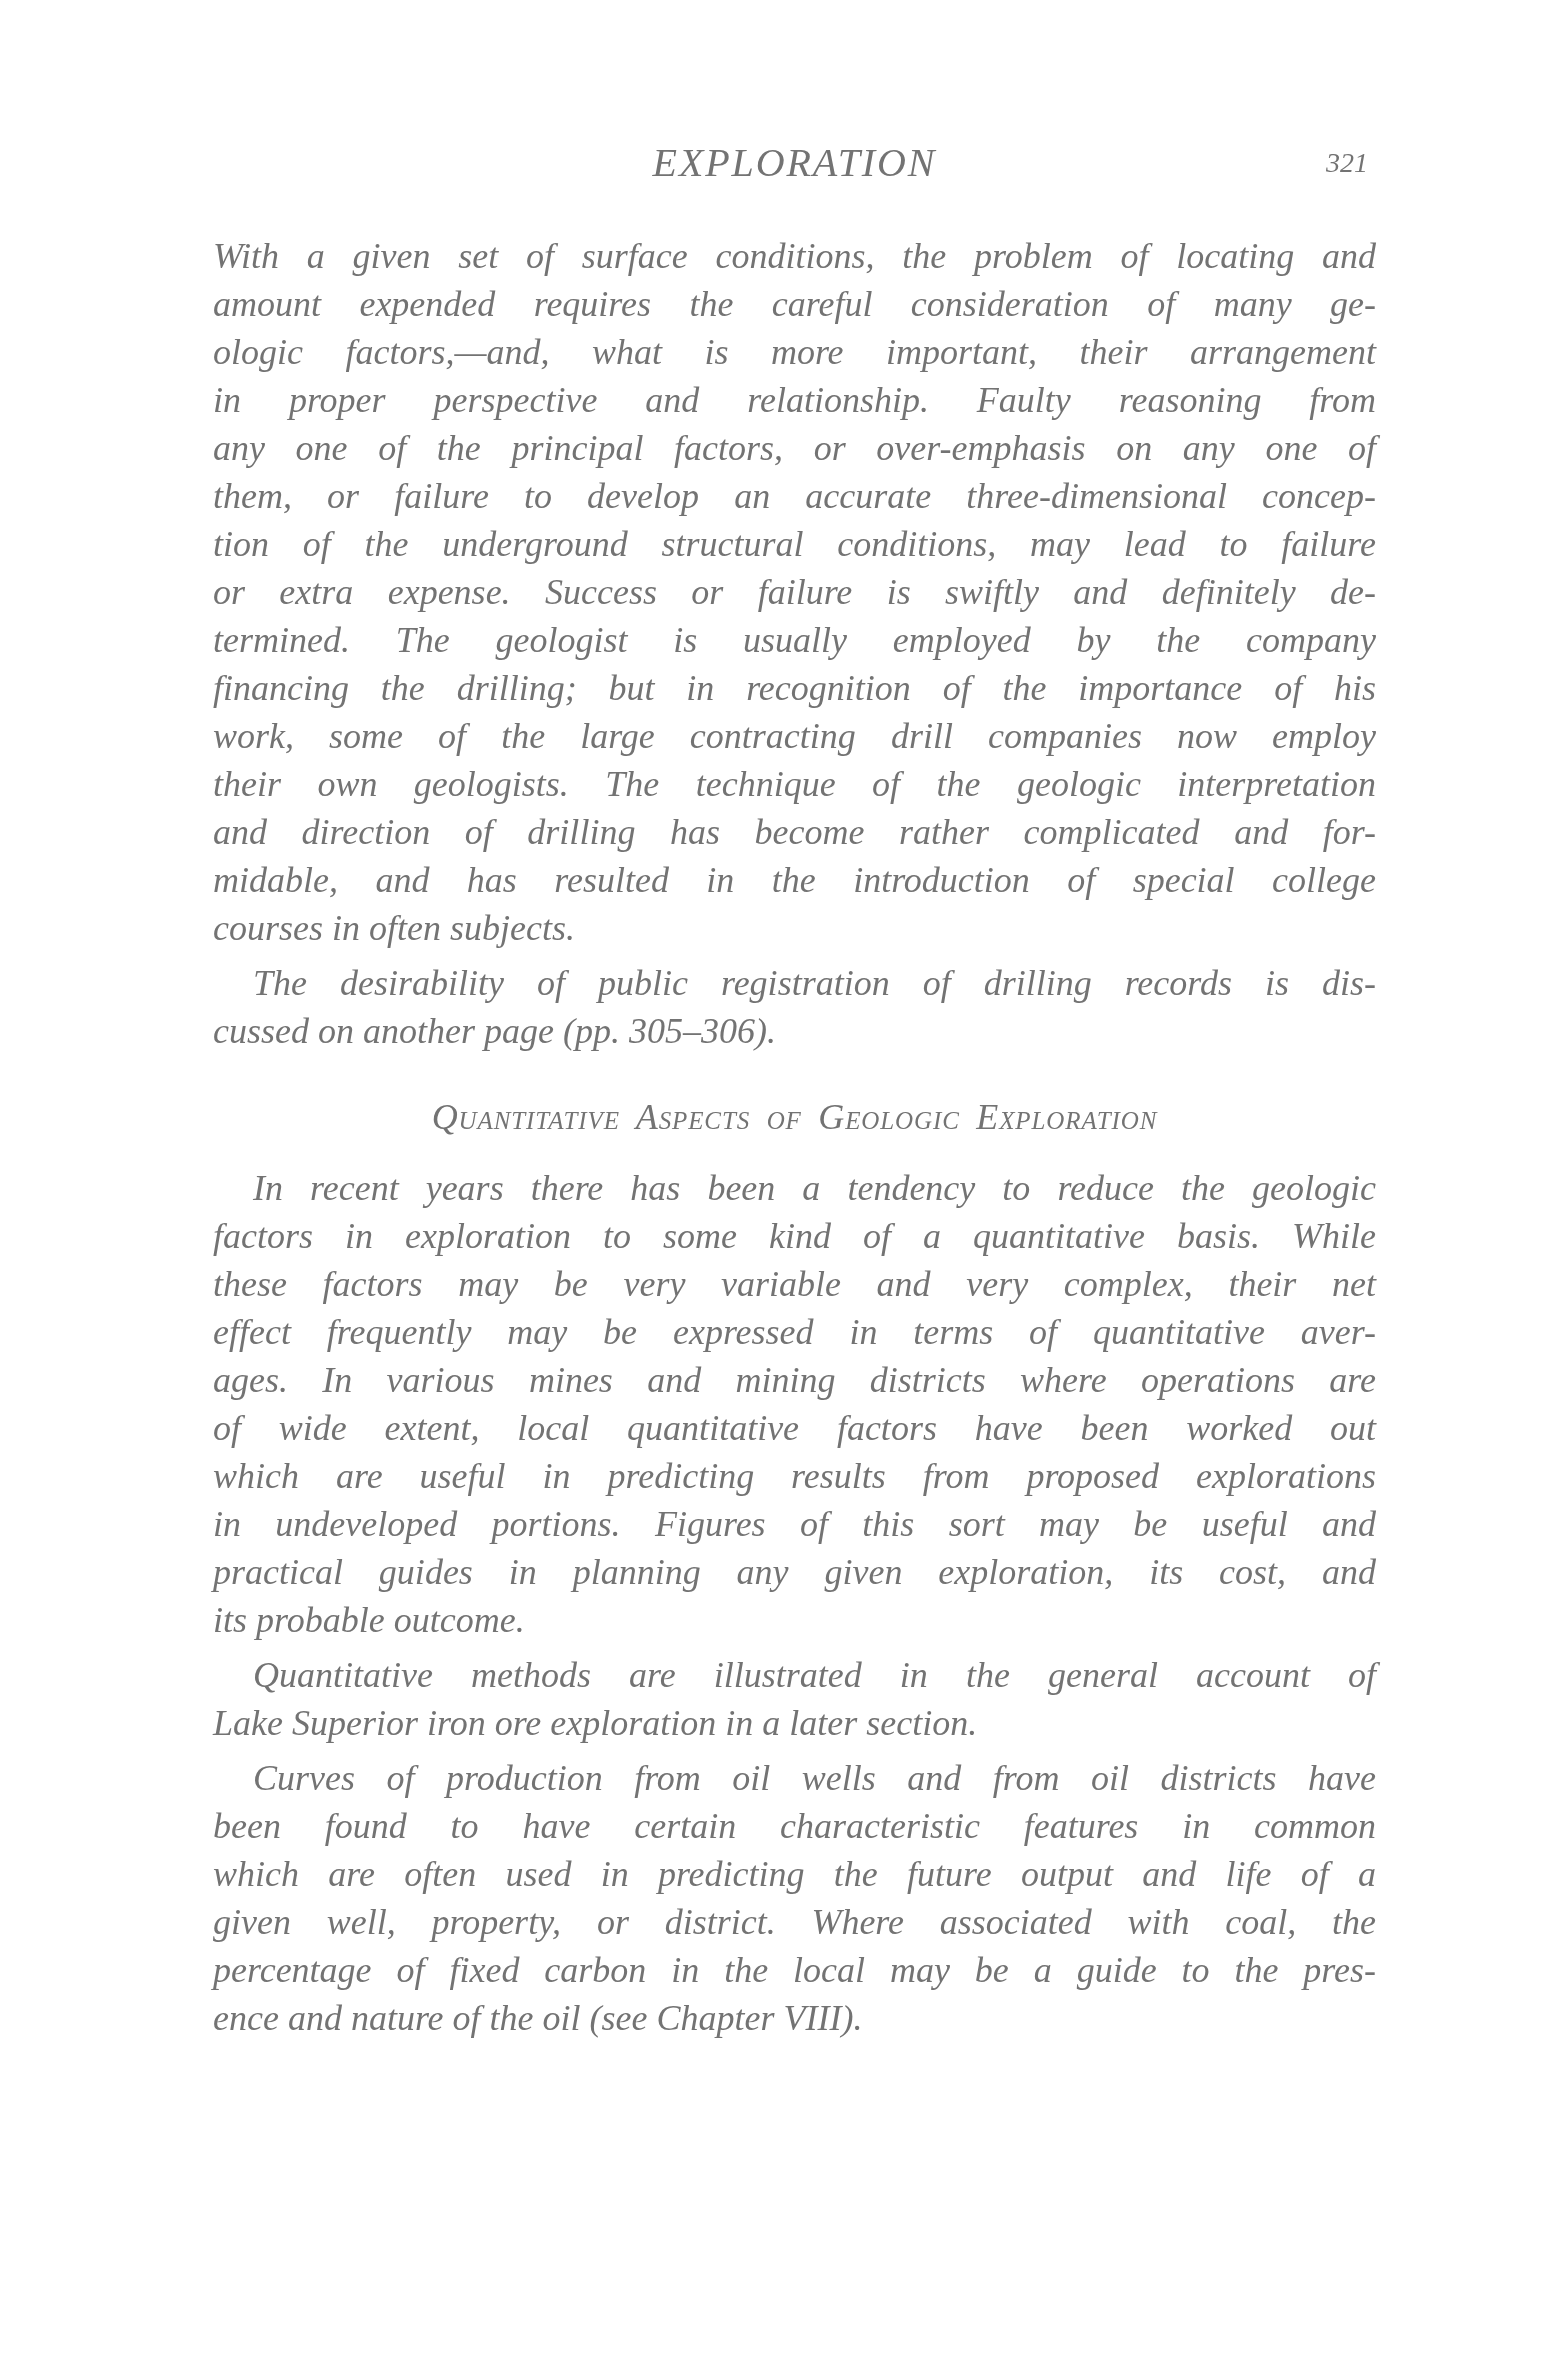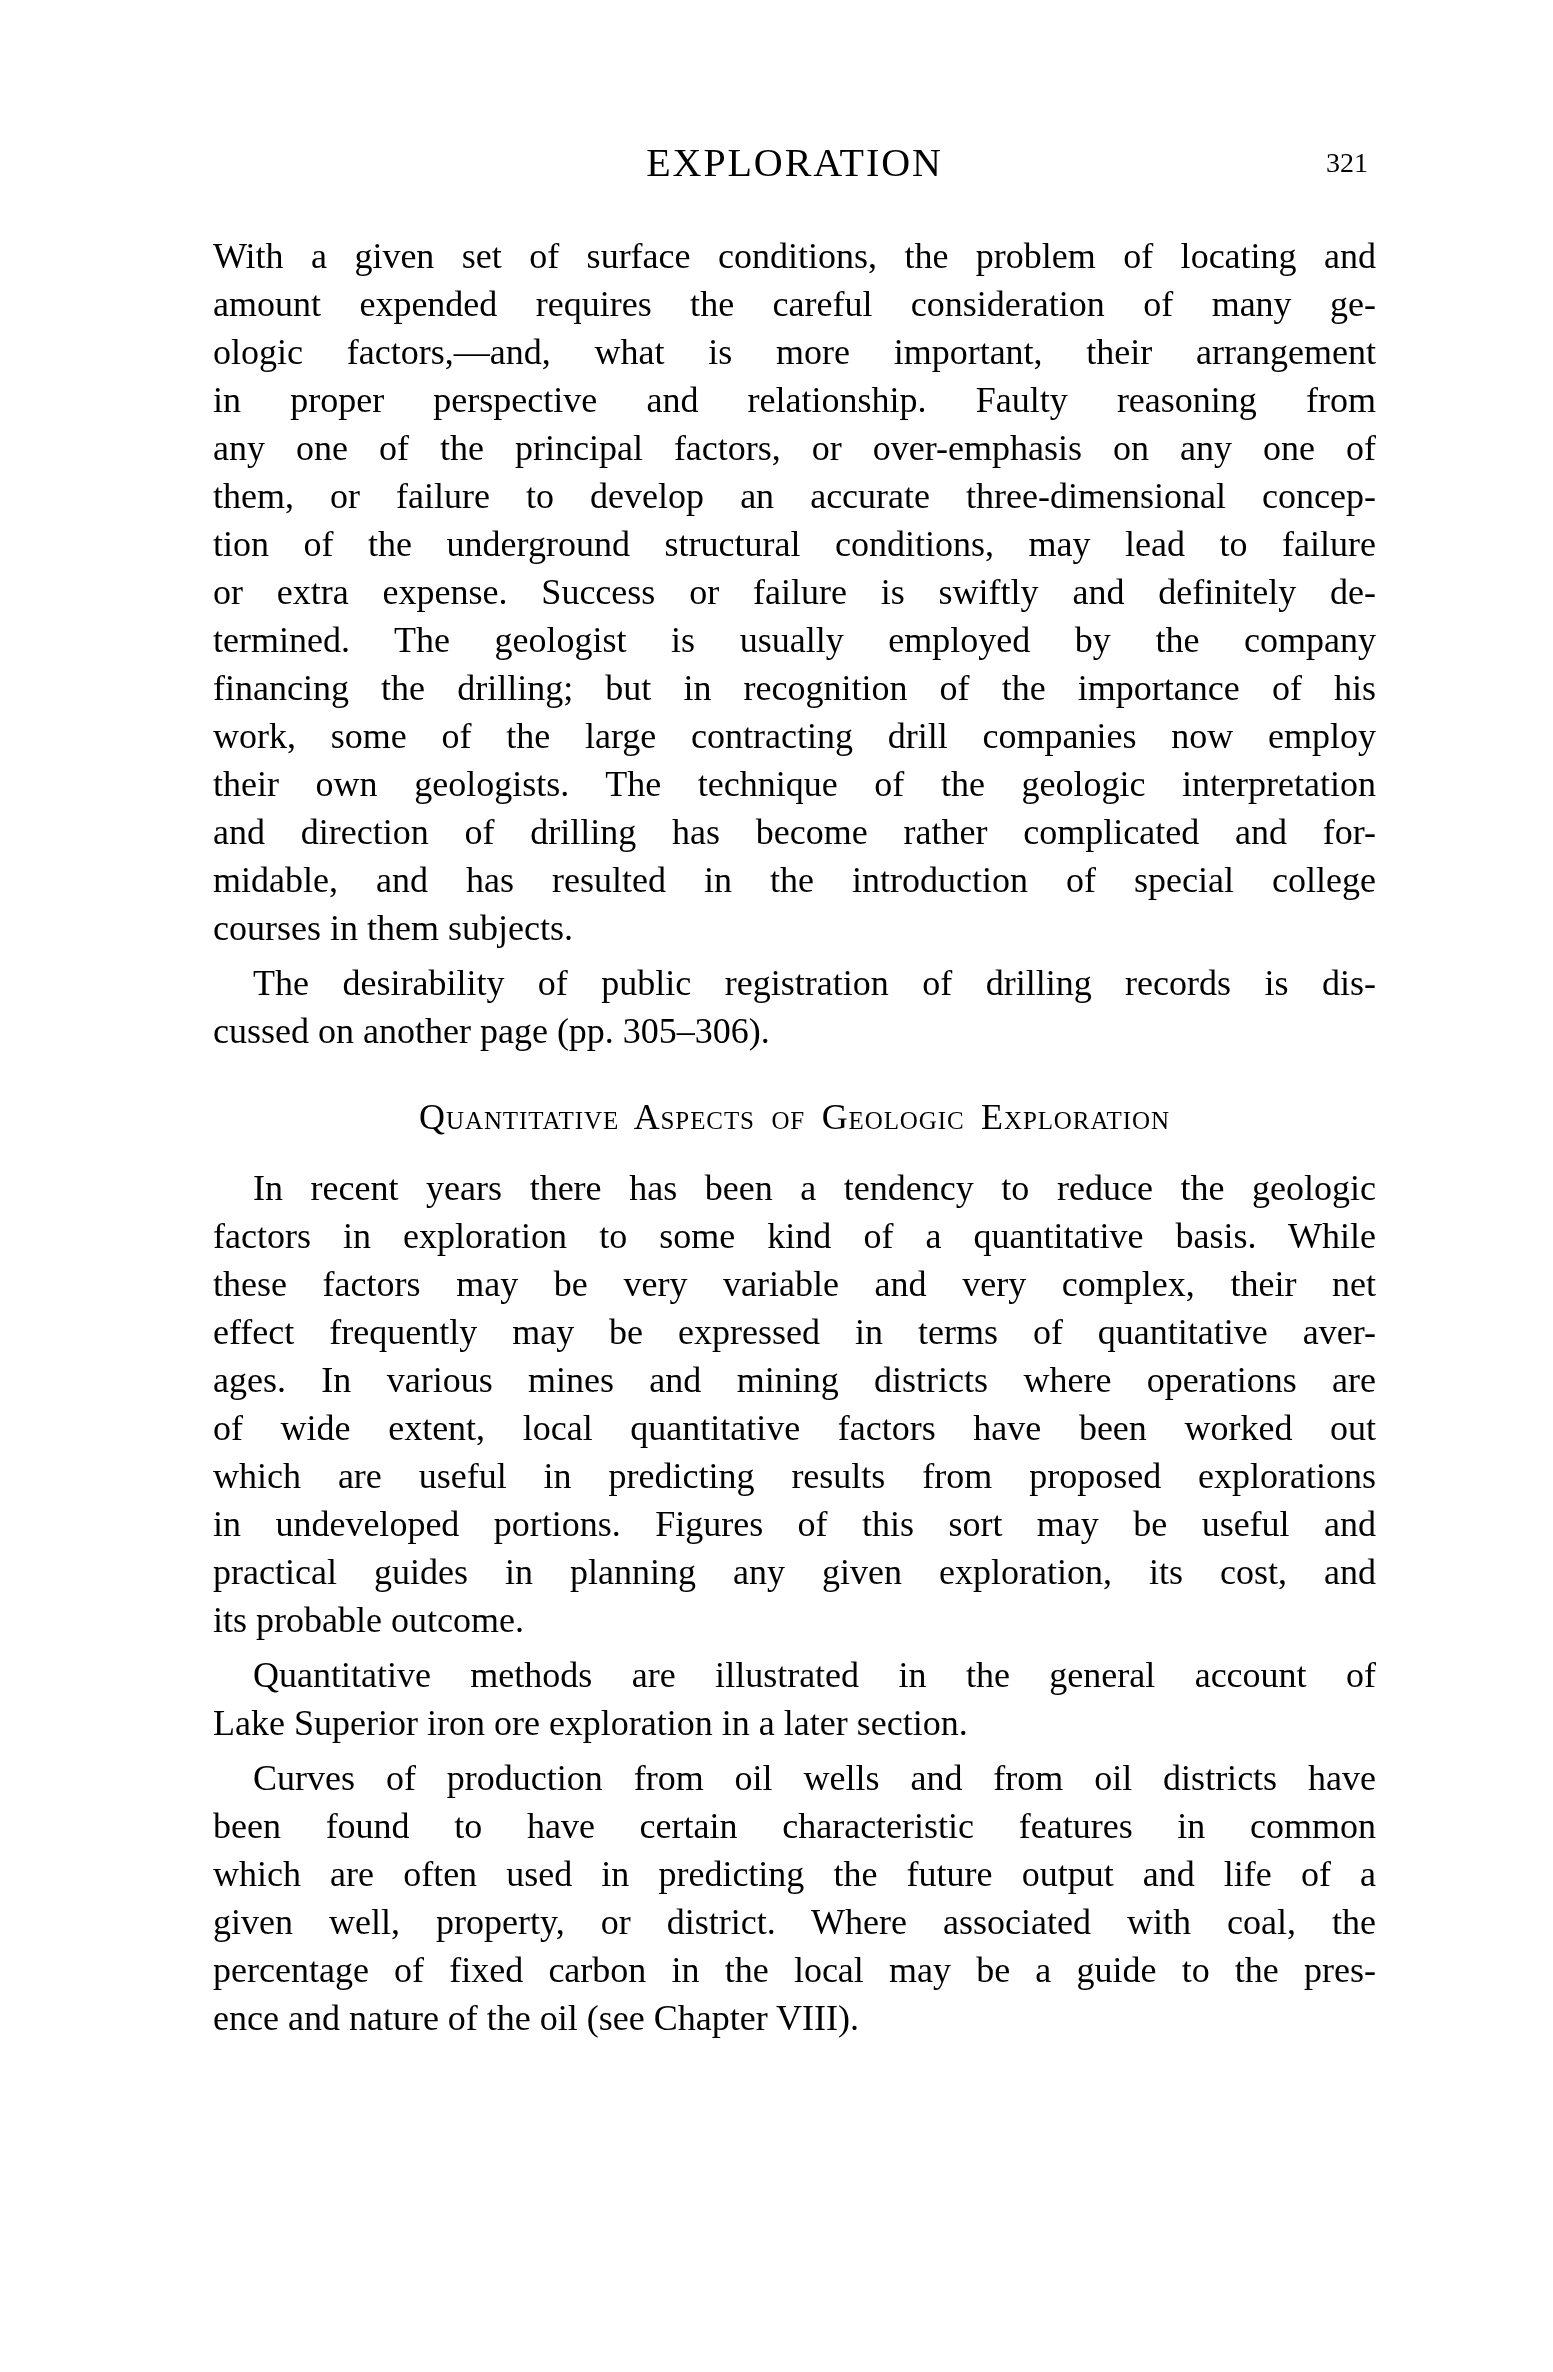--- a/index.html
+++ b/index.html
@@ -5,23 +5,24 @@
   html, body {
     margin: 0;
     padding: 0;
     background: #ffffff;
   }
   .page {
     position: relative;
     width: 1554px;
     height: 2373px;
     background: #ffffff;
-    color: #000000;
+    color: #737373;
     font-family: "Liberation Serif", "DejaVu Serif", serif;
     overflow: hidden;
+    font-style: italic;
   }
   .page-header {
     position: absolute;
     top: 140px;
     left: 206px;
     width: 1177px;
     height: 45px;
   }
   .running-title {
     display: block;
@@ -89,21 +90,21 @@
         <div class="line">any one of the principal factors, or over-emphasis on any one of</div>
         <div class="line">them, or failure to develop an accurate three-dimensional concep-</div>
         <div class="line">tion of the underground structural conditions, may lead to failure</div>
         <div class="line">or extra expense. Success or failure is swiftly and definitely de-</div>
         <div class="line">termined. The geologist is usually employed by the company</div>
         <div class="line">financing the drilling; but in recognition of the importance of his</div>
         <div class="line">work, some of the large contracting drill companies now employ</div>
         <div class="line">their own geologists. The technique of the geologic interpretation</div>
         <div class="line">and direction of drilling has become rather complicated and for-</div>
         <div class="line">midable, and has resulted in the introduction of special college</div>
-        <div class="line last">courses in them subjects.</div>
+        <div class="line last">courses in often subjects.</div>
       </div>
       <div class="paragraph indent">
         <div class="line">The desirability of public registration of drilling records is dis-</div>
         <div class="line last">cussed on another page (pp. 305–306).</div>
       </div>
       <h2 class="section-heading">Quantitative Aspects of Geologic Exploration</h2>
       <div class="paragraph indent">
         <div class="line">In recent years there has been a tendency to reduce the geologic</div>
         <div class="line">factors in exploration to some kind of a quantitative basis. While</div>
         <div class="line">these factors may be very variable and very complex, their net</div>

